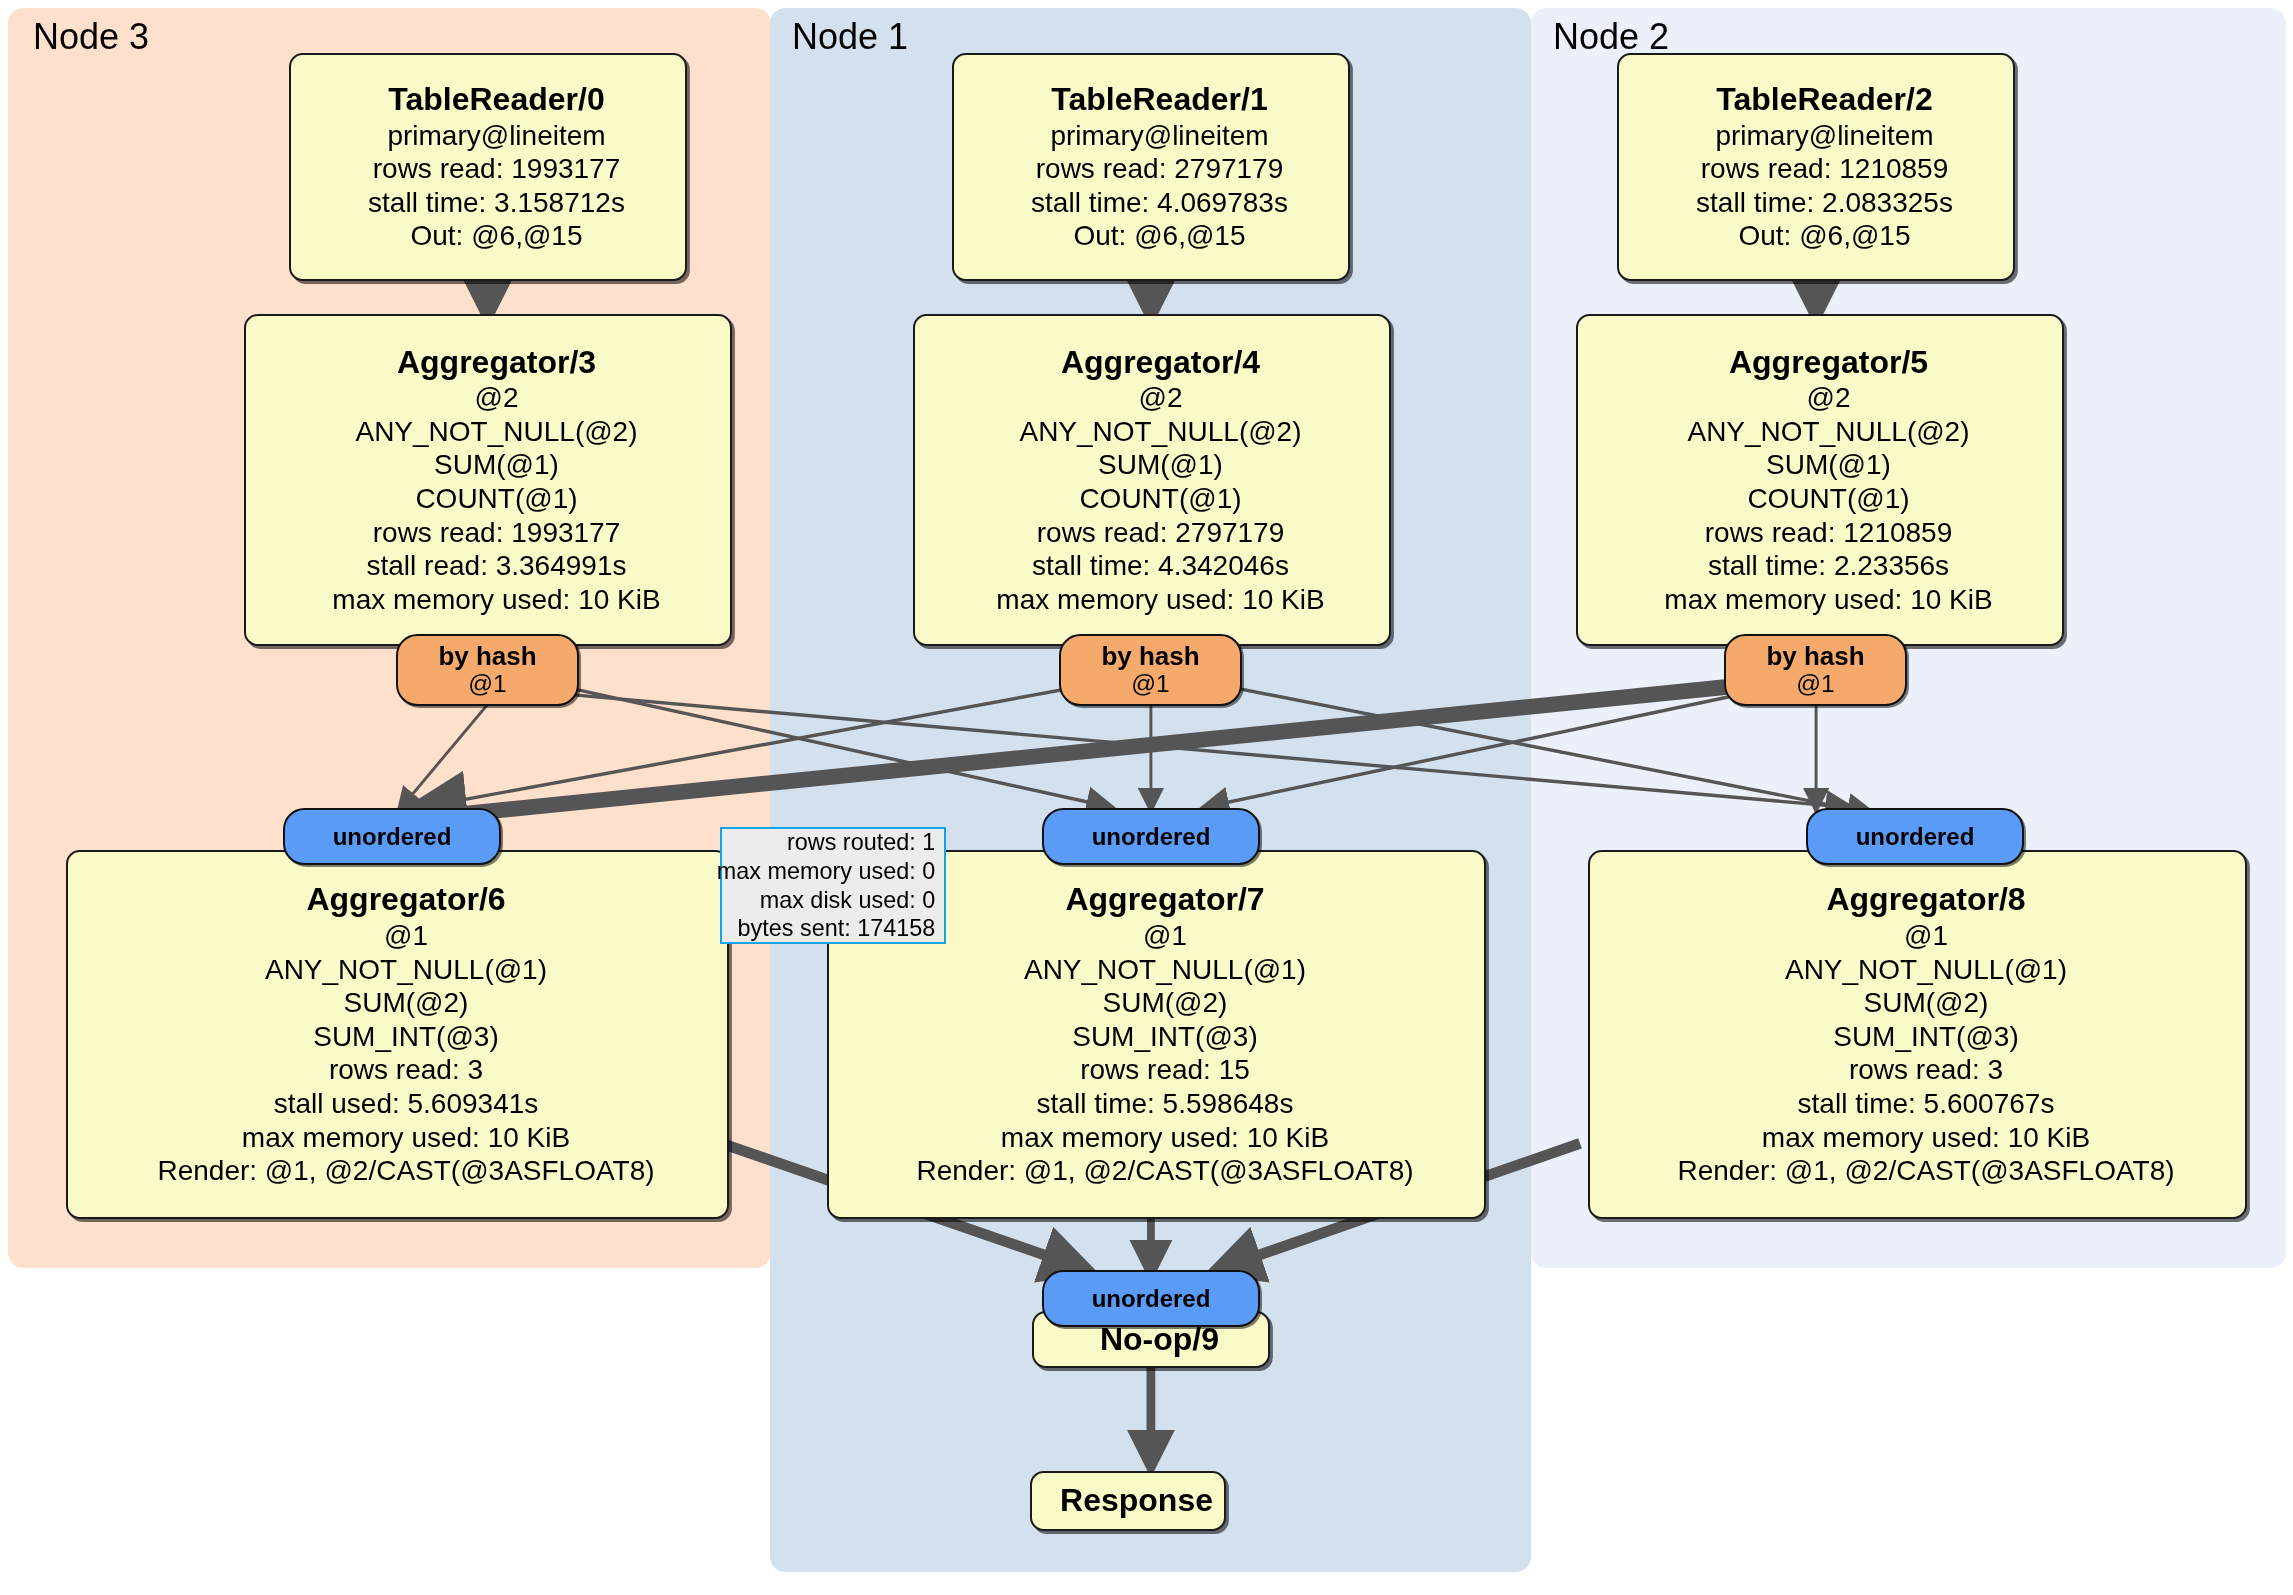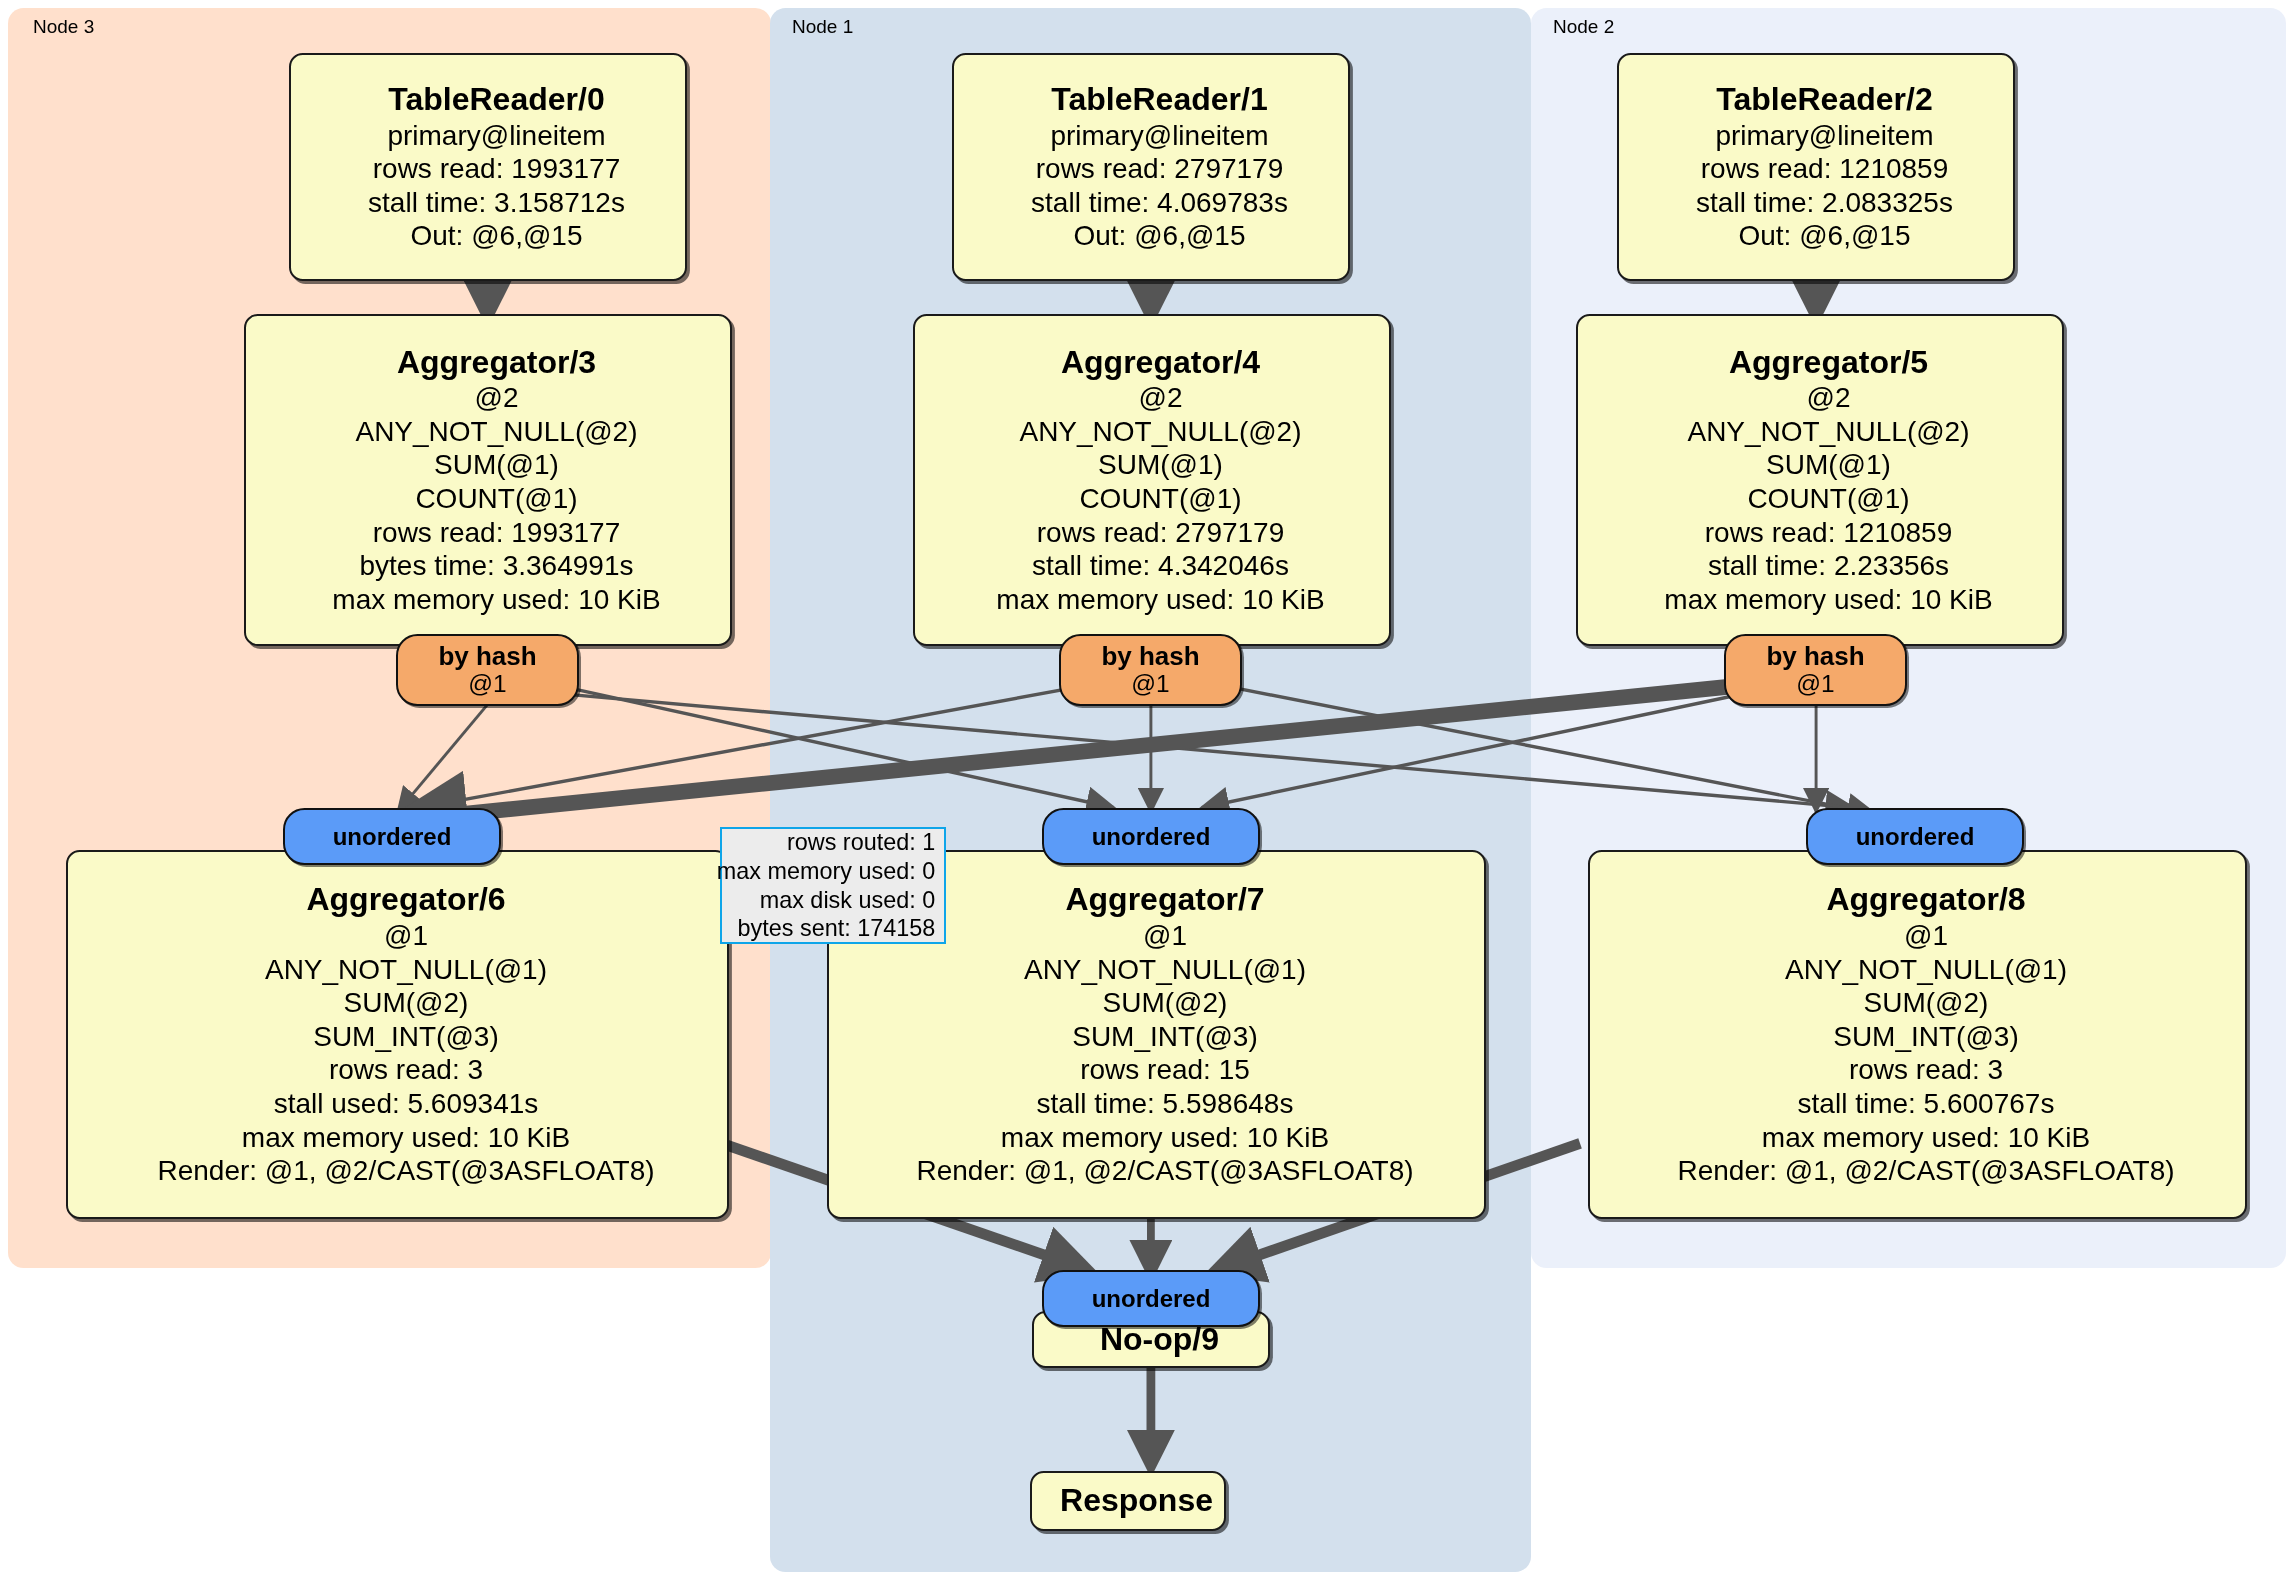--- a/index.html
+++ b/index.html
@@ -6,21 +6,21 @@
   body{
     font-family:"Liberation Sans", sans-serif;
     width:2294px;height:1596px;position:relative;overflow:hidden;
   }
   #stage{position:absolute;left:0;top:0;width:2294px;height:1596px;}
   svg.diagram{position:absolute;left:0;top:0;width:2294px;height:1596px;}
 
   
   .cluster{position:absolute;border-radius:15.6px;}
   .cluster-label{
-    position:absolute;font-size:19px;color:#000;
+    position:absolute;font-size:36px;color:#000;
     font-family:"Liberation Sans", sans-serif;white-space:nowrap;
   }
 
   
   .node{
     position:absolute;background:#FAFAC8;border:2.4px solid #1a1a1a;
     border-radius:13.7px;box-sizing:border-box;
     display:flex;flex-direction:column;align-items:center;justify-content:center;
     box-shadow:2.9px 2.9px 0 rgba(0,0,0,0.55);
     text-align:left;color:#000;padding-left:17px;
@@ -129,21 +129,21 @@
     <div class="line">Out: @6,@15</div>
   </div>
 
   <div class="node" style="left:244px;top:314px;width:488px;height:332px;">
     <div class="title">Aggregator/3</div>
     <div class="line">@2</div>
     <div class="line">ANY_NOT_NULL(@2)</div>
     <div class="line">SUM(@1)</div>
     <div class="line">COUNT(@1)</div>
     <div class="line">rows read: 1993177</div>
-    <div class="line">bytes time: 3.364991s</div>
+    <div class="line">stall read: 3.364991s</div>
     <div class="line">max memory used: 10 KiB</div>
   </div>
 
   <div class="node" style="left:913px;top:314px;width:478px;height:332px;">
     <div class="title">Aggregator/4</div>
     <div class="line">@2</div>
     <div class="line">ANY_NOT_NULL(@2)</div>
     <div class="line">SUM(@1)</div>
     <div class="line">COUNT(@1)</div>
     <div class="line">rows read: 2797179</div>

